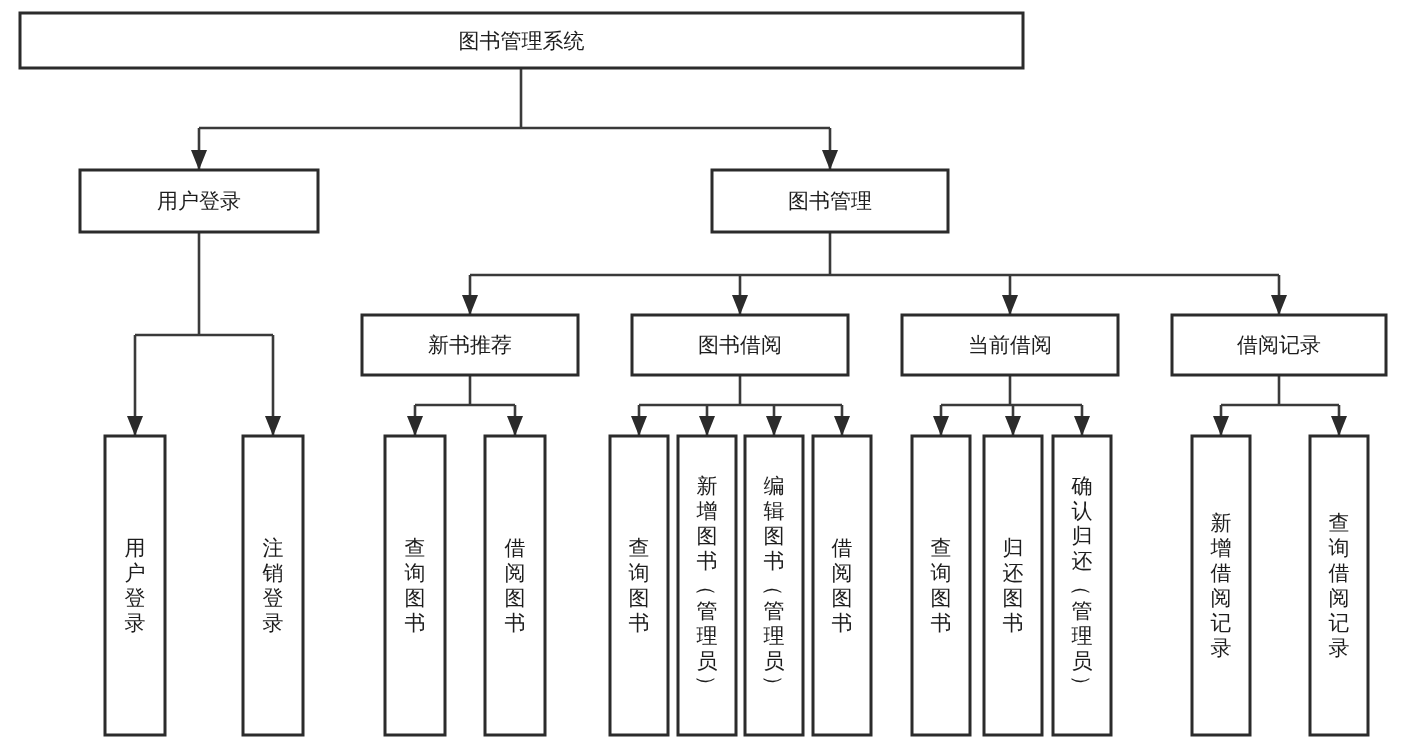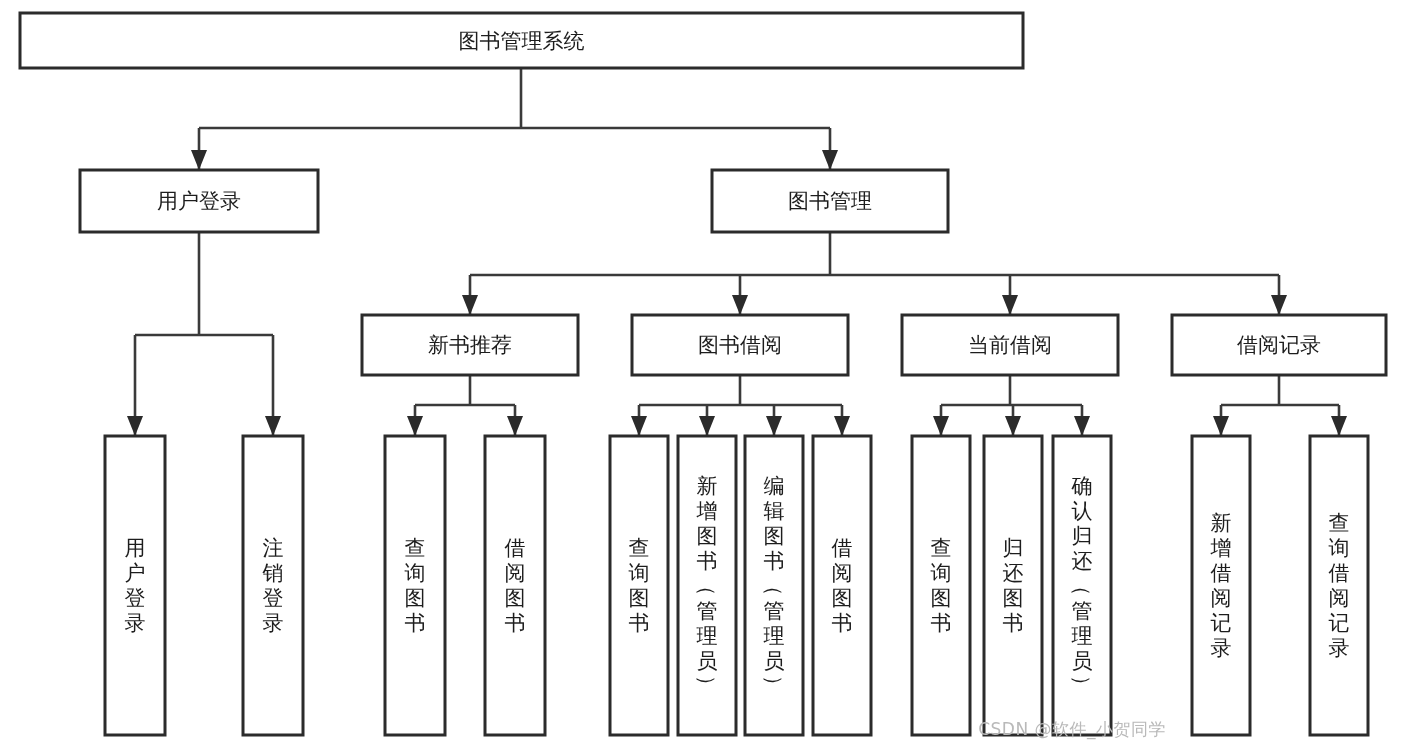--- a/index.html
+++ b/index.html
@@ -272,14 +272,13 @@
           <rect x="1310" y="436" width="58" height="299" class="node-rect"></rect>
           <text x="1339" y="530" class="node-label-v">查</text>
           <text x="1339" y="555" class="node-label-v">询</text>
           <text x="1339" y="580" class="node-label-v">借</text>
           <text x="1339" y="605" class="node-label-v">阅</text>
           <text x="1339" y="630" class="node-label-v">记</text>
           <text x="1339" y="655" class="node-label-v">录</text>
         </g>
       </g>
   </svg>
-  <div class="watermark">CSDN @软件_小贺同学</div>
 </div>
 
 </body></html>

